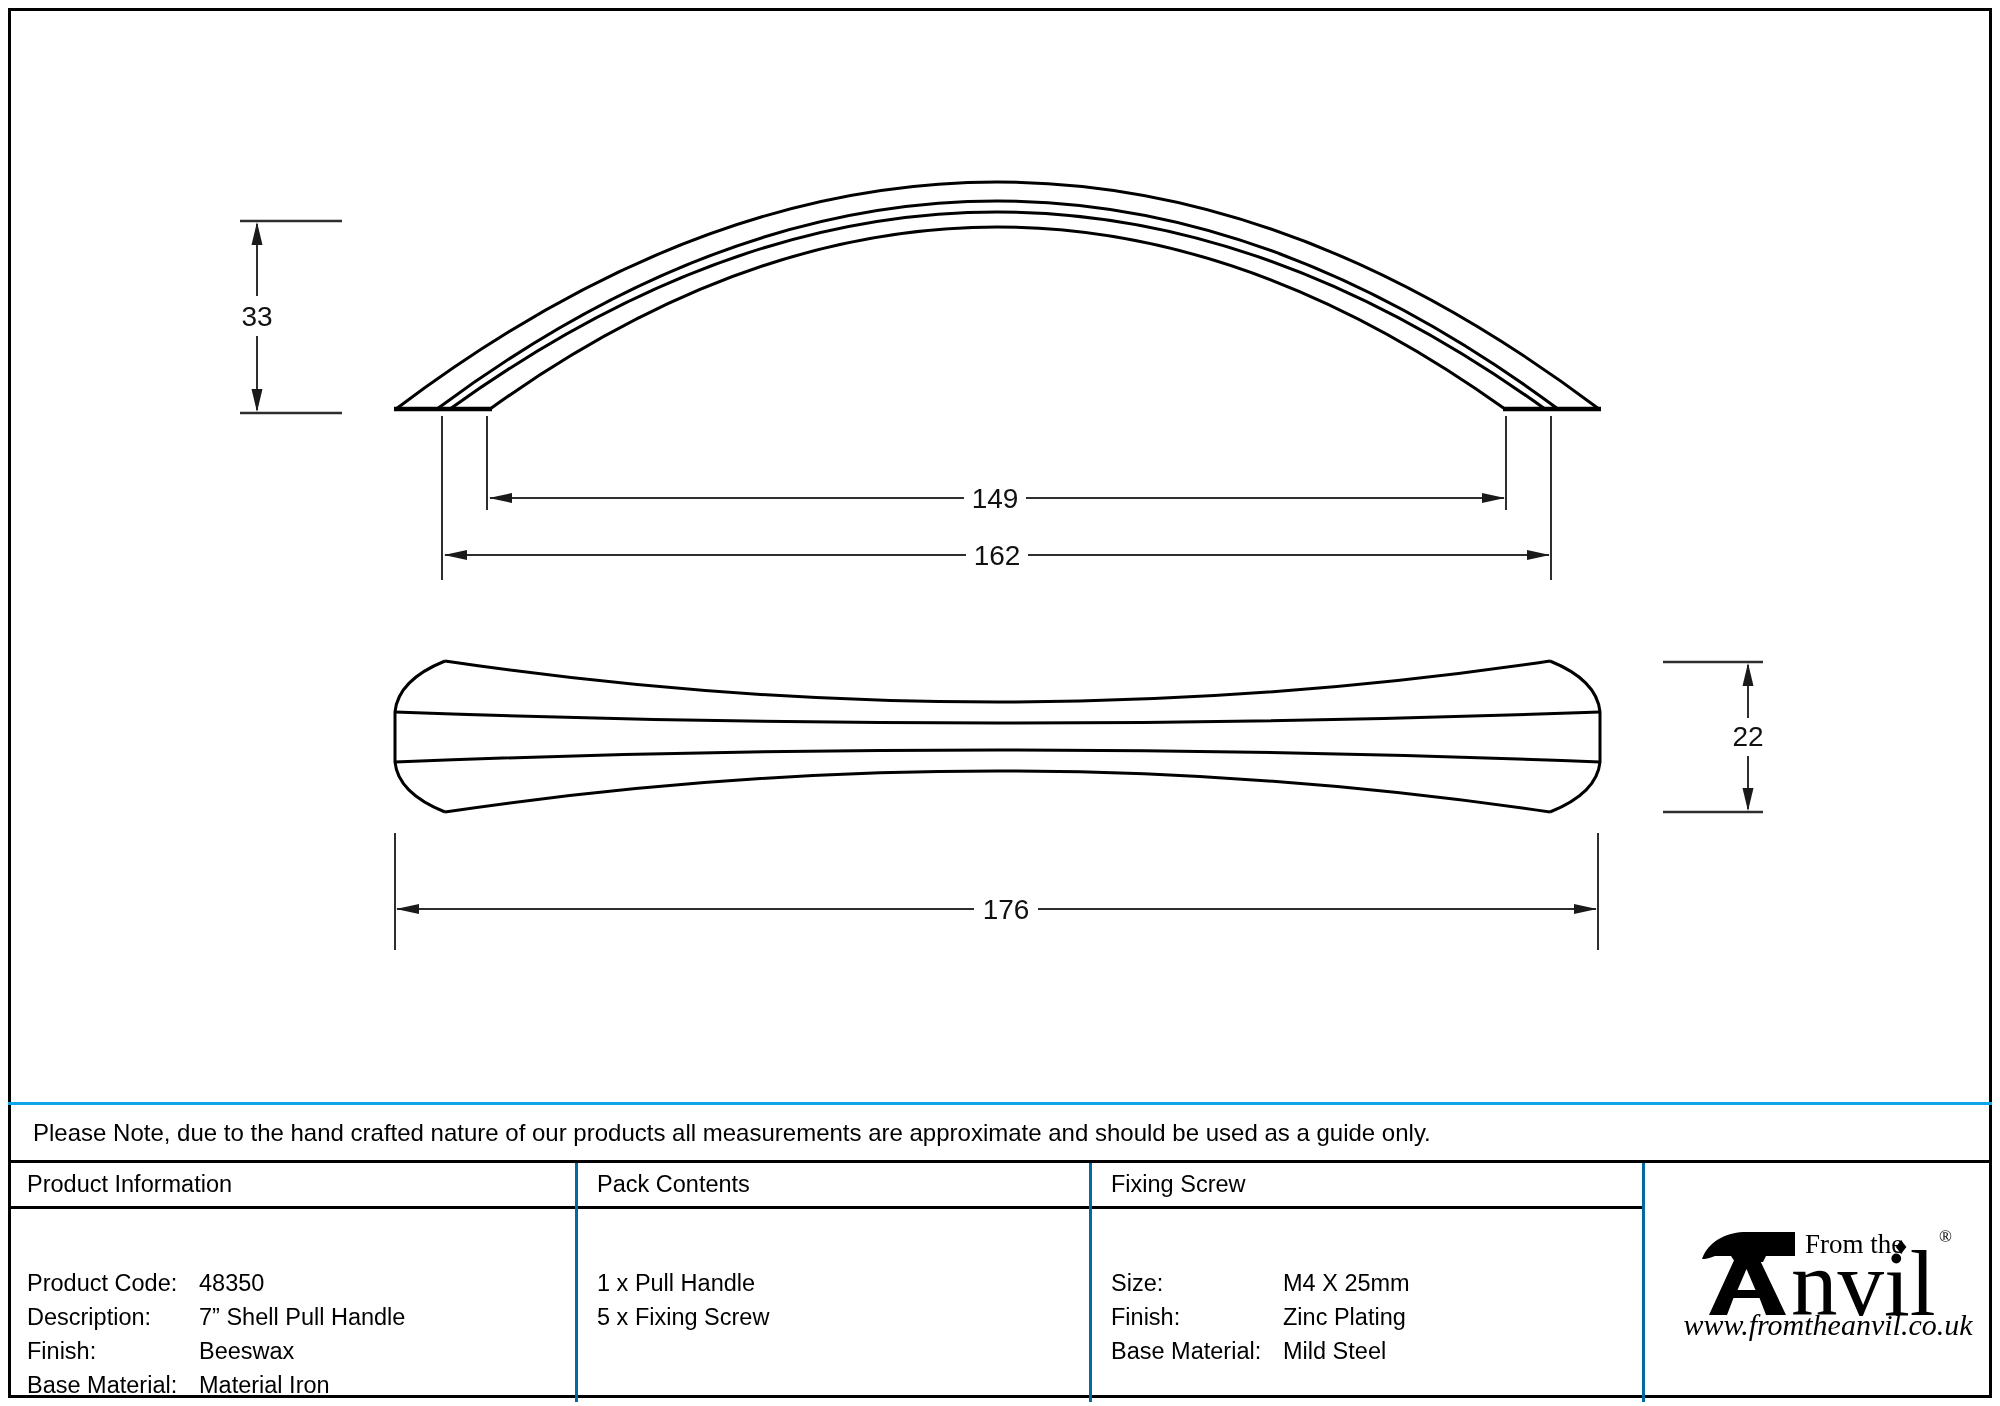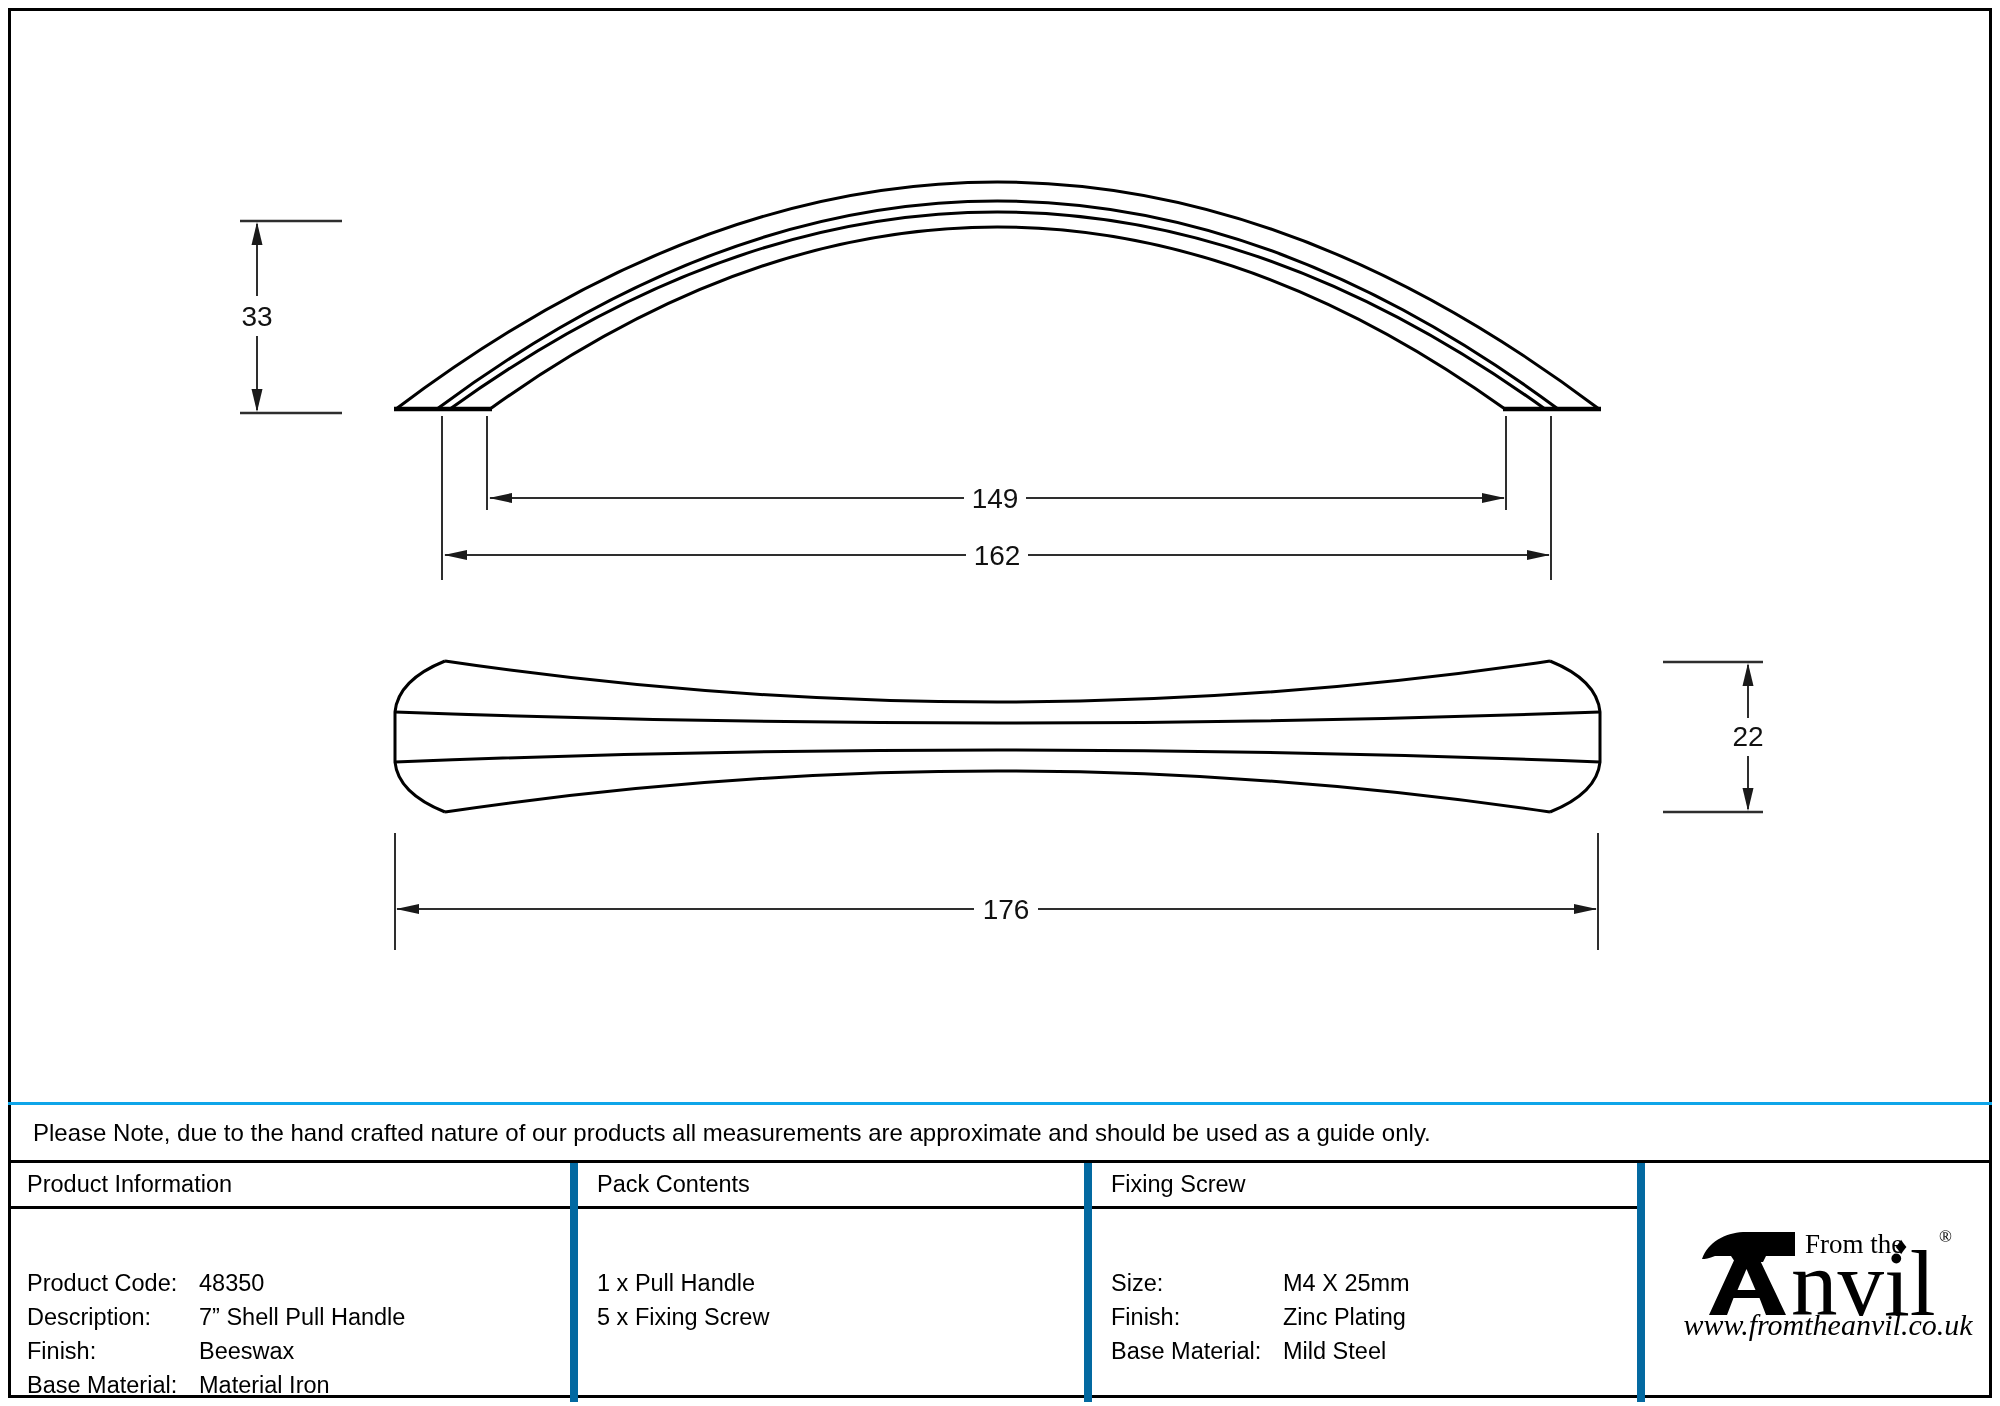--- a/index.html
+++ b/index.html
@@ -22,21 +22,21 @@
     position:absolute;left:8px;right:8px;top:1102px;height:58px;
     border-top:3px solid #0ea5e9;box-sizing:border-box;
     display:flex;align-items:center;padding-left:25px;font-size:24px;
   }
   .spec-table{
     position:absolute;left:8px;top:1160px;width:1984px;height:238px;
     border-top:3px solid #000;box-sizing:border-box;
     display:grid;grid-template-columns:570px 514px 553px auto;
   }
   .col{box-sizing:border-box;position:relative;}
-  .col.bordered{border-right:8px solid #0369a1;}
+  .col.bordered{border-right:3px solid #0369a1;}
   .col-header{
     height:46px;border-bottom:3px solid #000;box-sizing:border-box;
     display:flex;align-items:center;padding-left:19px;font-size:23.5px;
   }
   .col-rows{padding:13px 0 0 19px;margin-top:44px;}
   .col2 .col-rows{}
   .spec-row{display:flex;height:34px;align-items:center;font-size:23.5px;}
   .spec-row .lbl{width:172px;flex:none;}
   .logo-cell{position:relative;}
   .logo-svg{position:absolute;left:0;top:0;}

